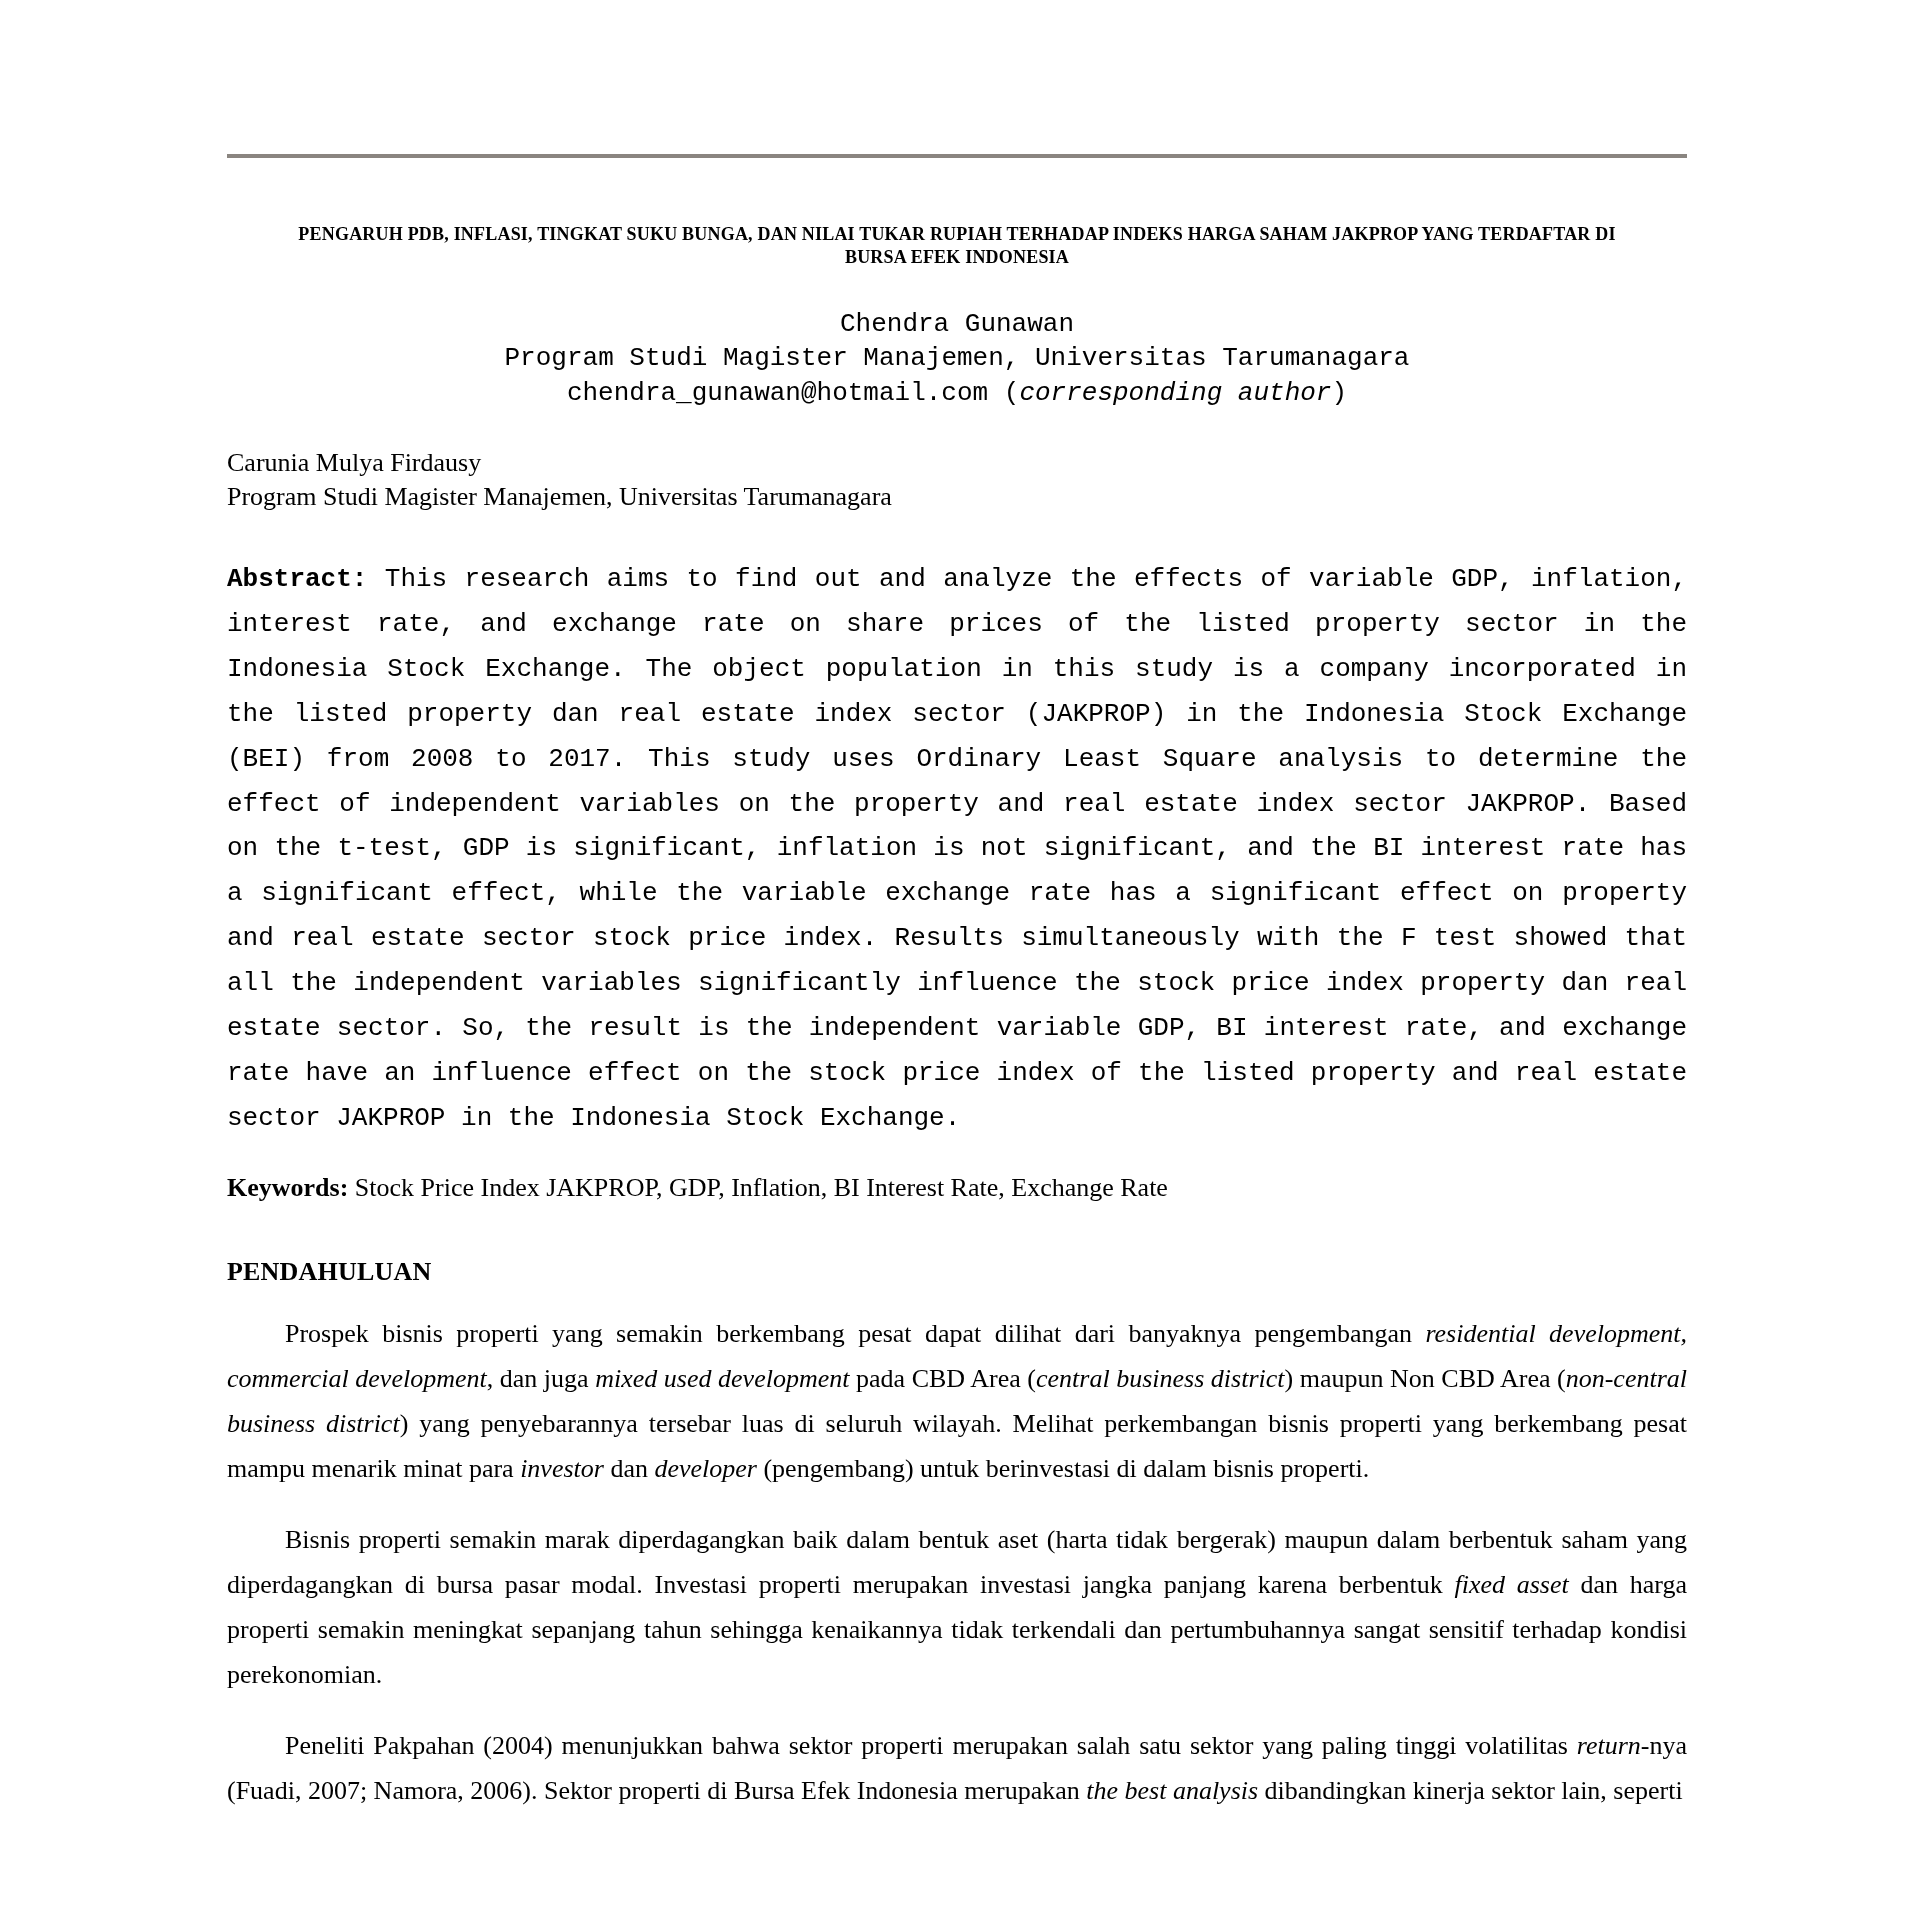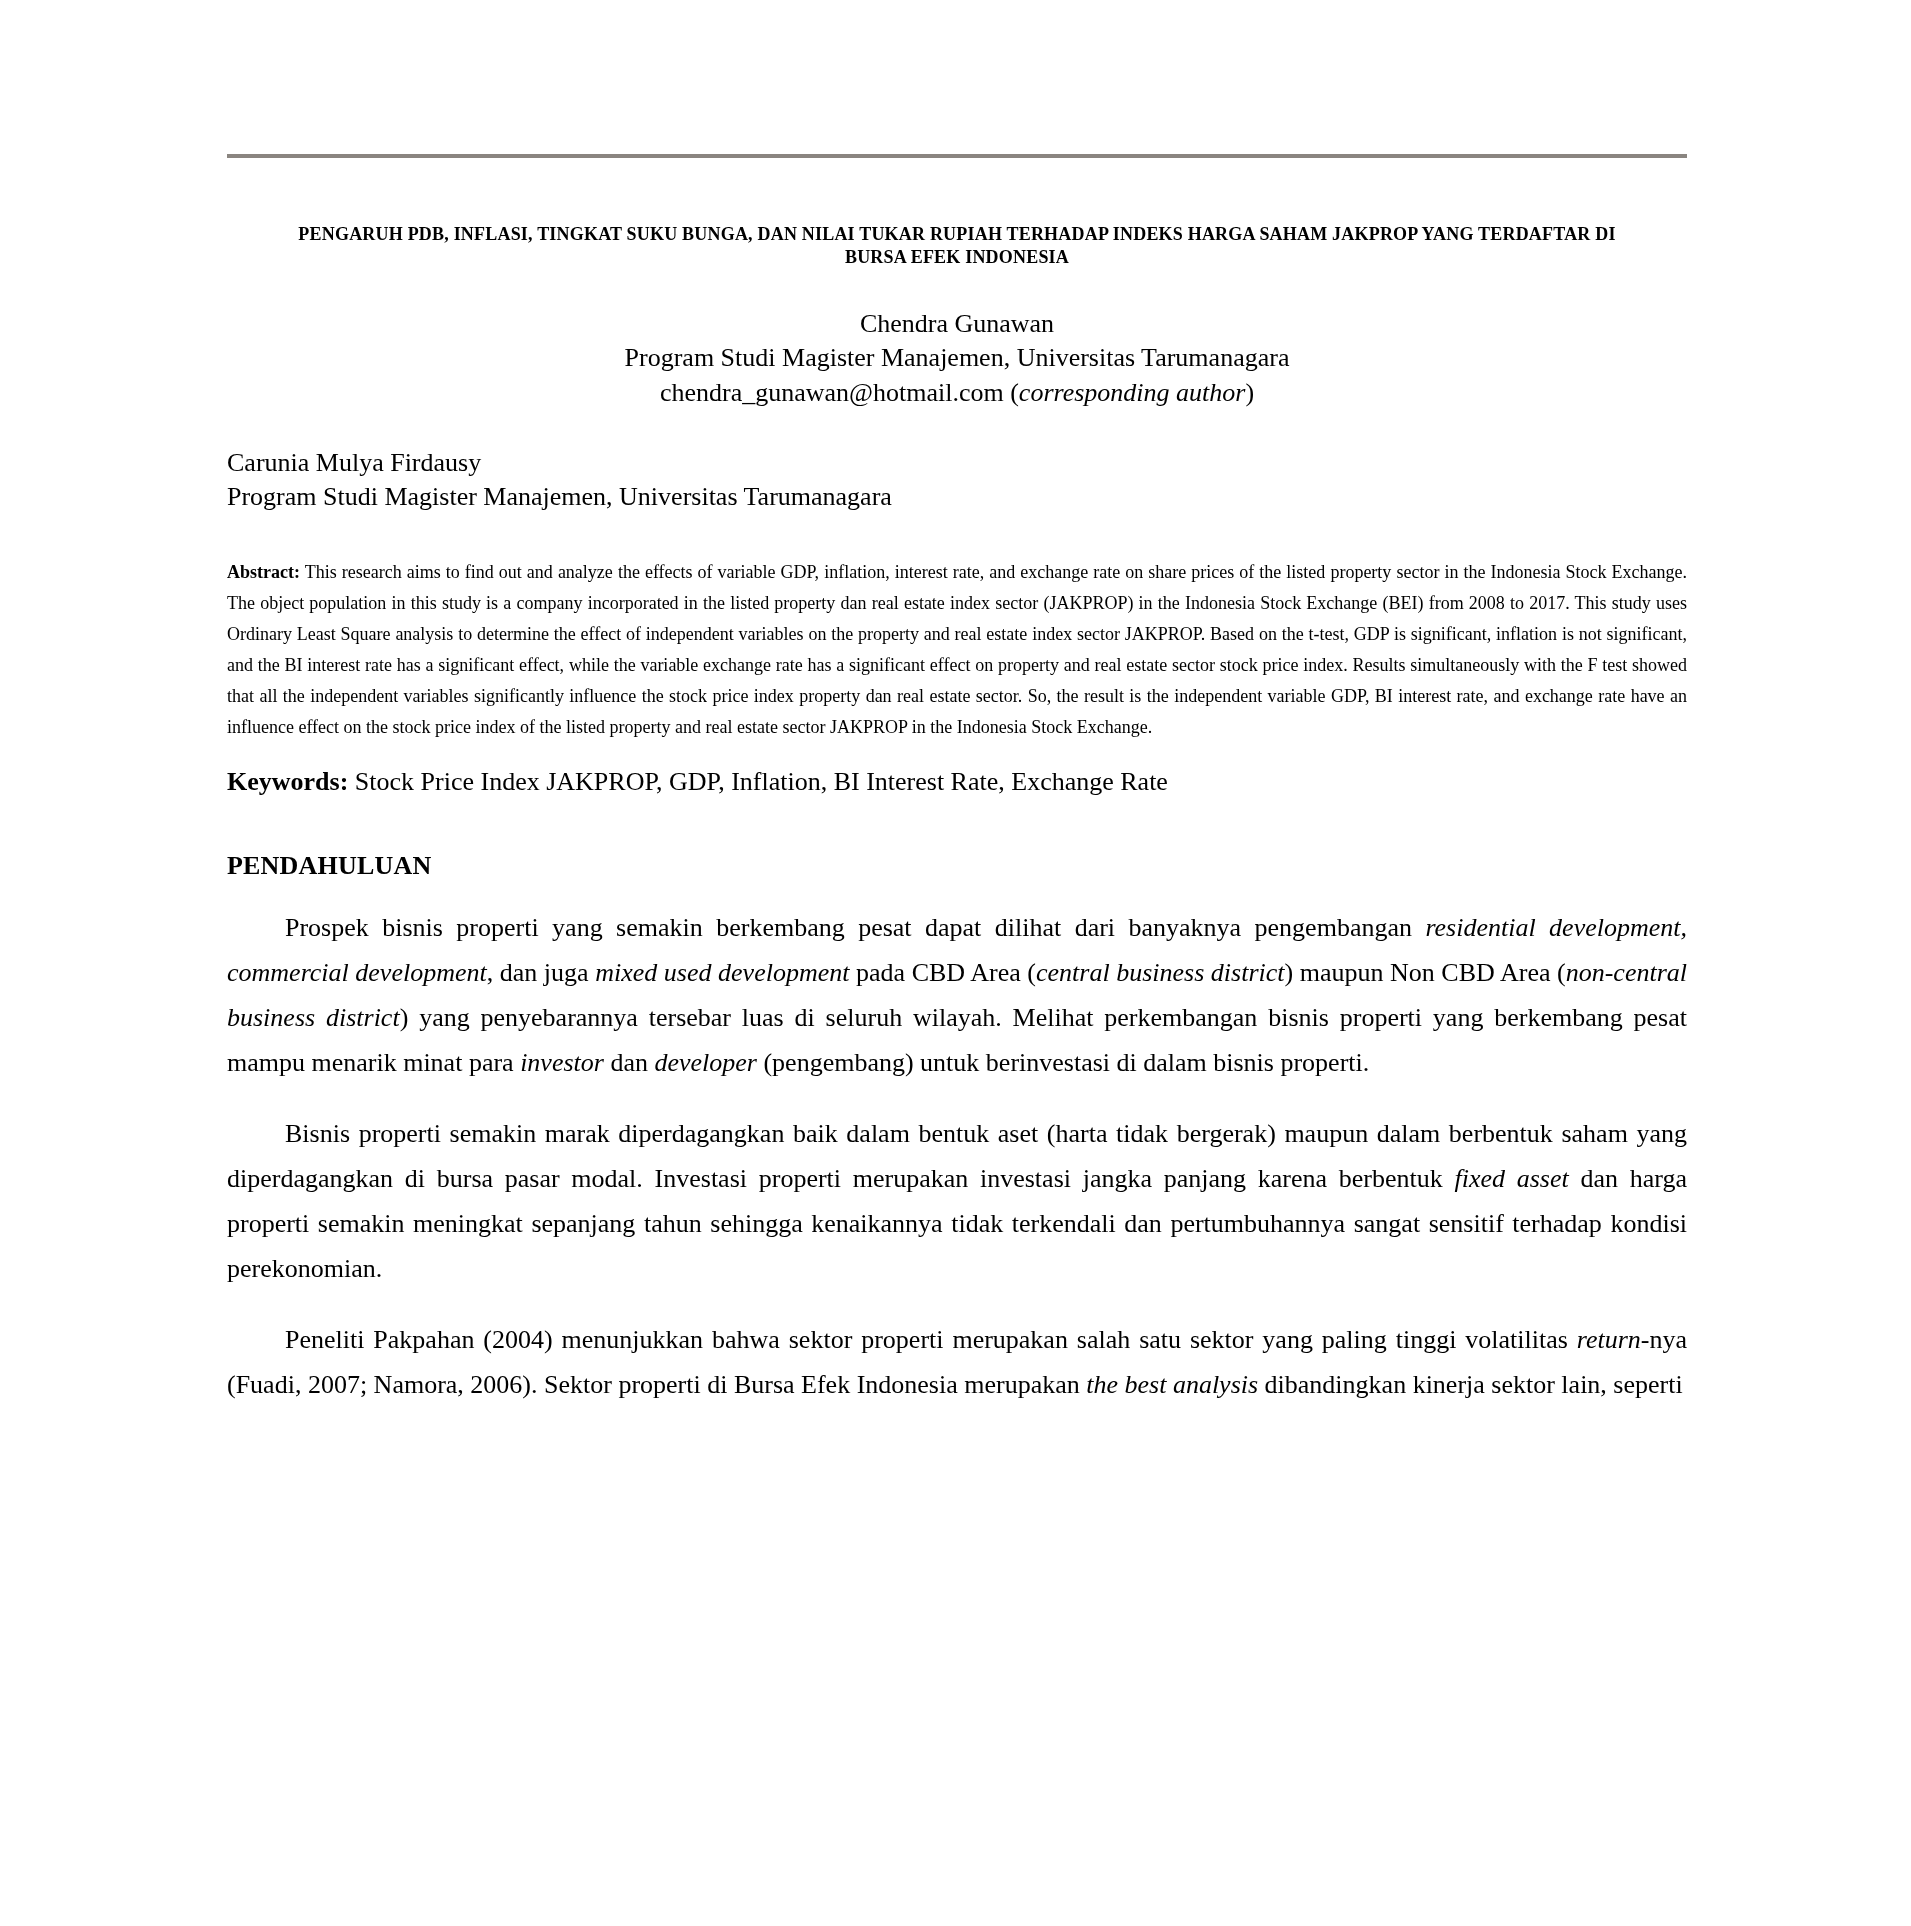--- a/index.html
+++ b/index.html
@@ -42,36 +42,38 @@
     font-size: 18px;
     line-height: 1.30;
     letter-spacing: 0.2px;
     padding: 0 58px;
   }
   .authors {
     margin-top: 37px;
     text-align: center;
     font-size: 26px;
     line-height: 1.33;
+    font-family: Liberation Mono, monospace;
   }
   .authors .email em {
     font-style: italic;
   }
   .author-block-2 {
     margin-top: 35px;
     text-align: left;
     font-size: 26px;
     line-height: 1.33;
   }
   .abstract {
     margin-top: 42px;
-    font-size: 18px;
+    font-size: 26px;
     line-height: 1.73;
     text-align: justify;
     text-justify: inter-word;
+    font-family: Liberation Mono, monospace;
   }
   .abstract b { font-weight: bold; }
   .keywords {
     margin-top: 1.5px;
     font-size: 26px;
     line-height: 1.60;
     text-align: left;
   }
   .keywords b { font-weight: bold; }
   .section-heading {

